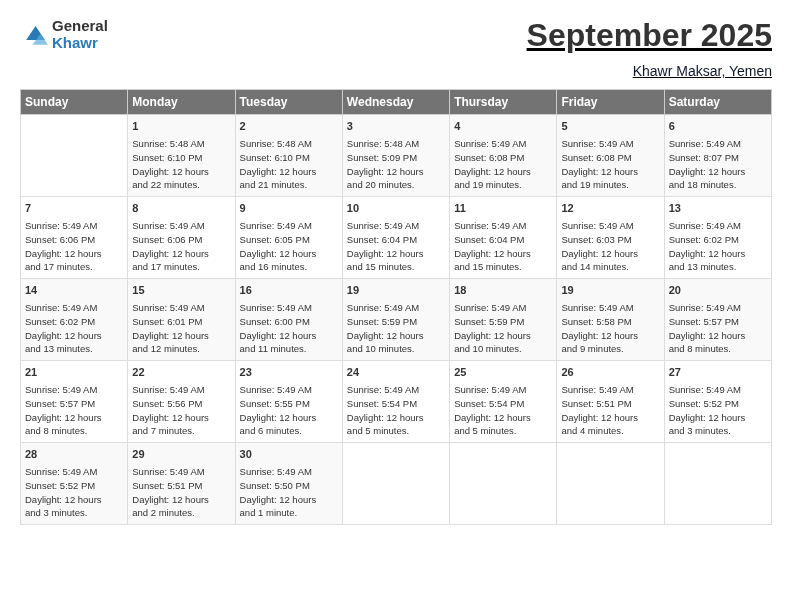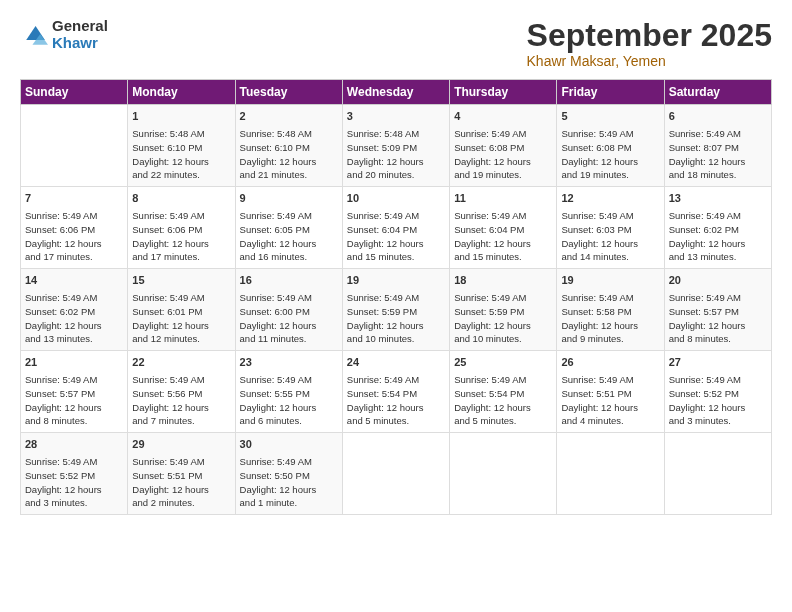--- a/index.html
+++ b/index.html
@@ -40,39 +40,41 @@
     .logo-blue {
       font-size: 15px;
       font-weight: bold;
       color: #2a7ab8;
     }
     .logo-icon {
       width: 28px;
       height: 28px;
     }
     .title-section {
+      text-align: right;
+      text-decoration: underline;
     }
     .month-title {
       font-size: 32px;
       font-weight: bold;
       color: #333;
       line-height: 1.1;
     }
     .location {
       font-size: 14px;
-      color: #a16207;
-      margin-top: 0;
+      color: #0f172a;
+      margin-top: 10px;
     }
     table {
       width: 100%;
       border-collapse: collapse;
       table-layout: fixed;
     }
     thead tr th {
-      background-color: #701a75;
+      background-color: #737373;
       color: #fff;
       font-size: 12px;
       font-weight: bold;
       padding: 5px 4px;
       text-align: left;
       border: 1px solid #ccc;
       margin-left: 44px;
     }
     tbody tr td {
       vertical-align: top;

